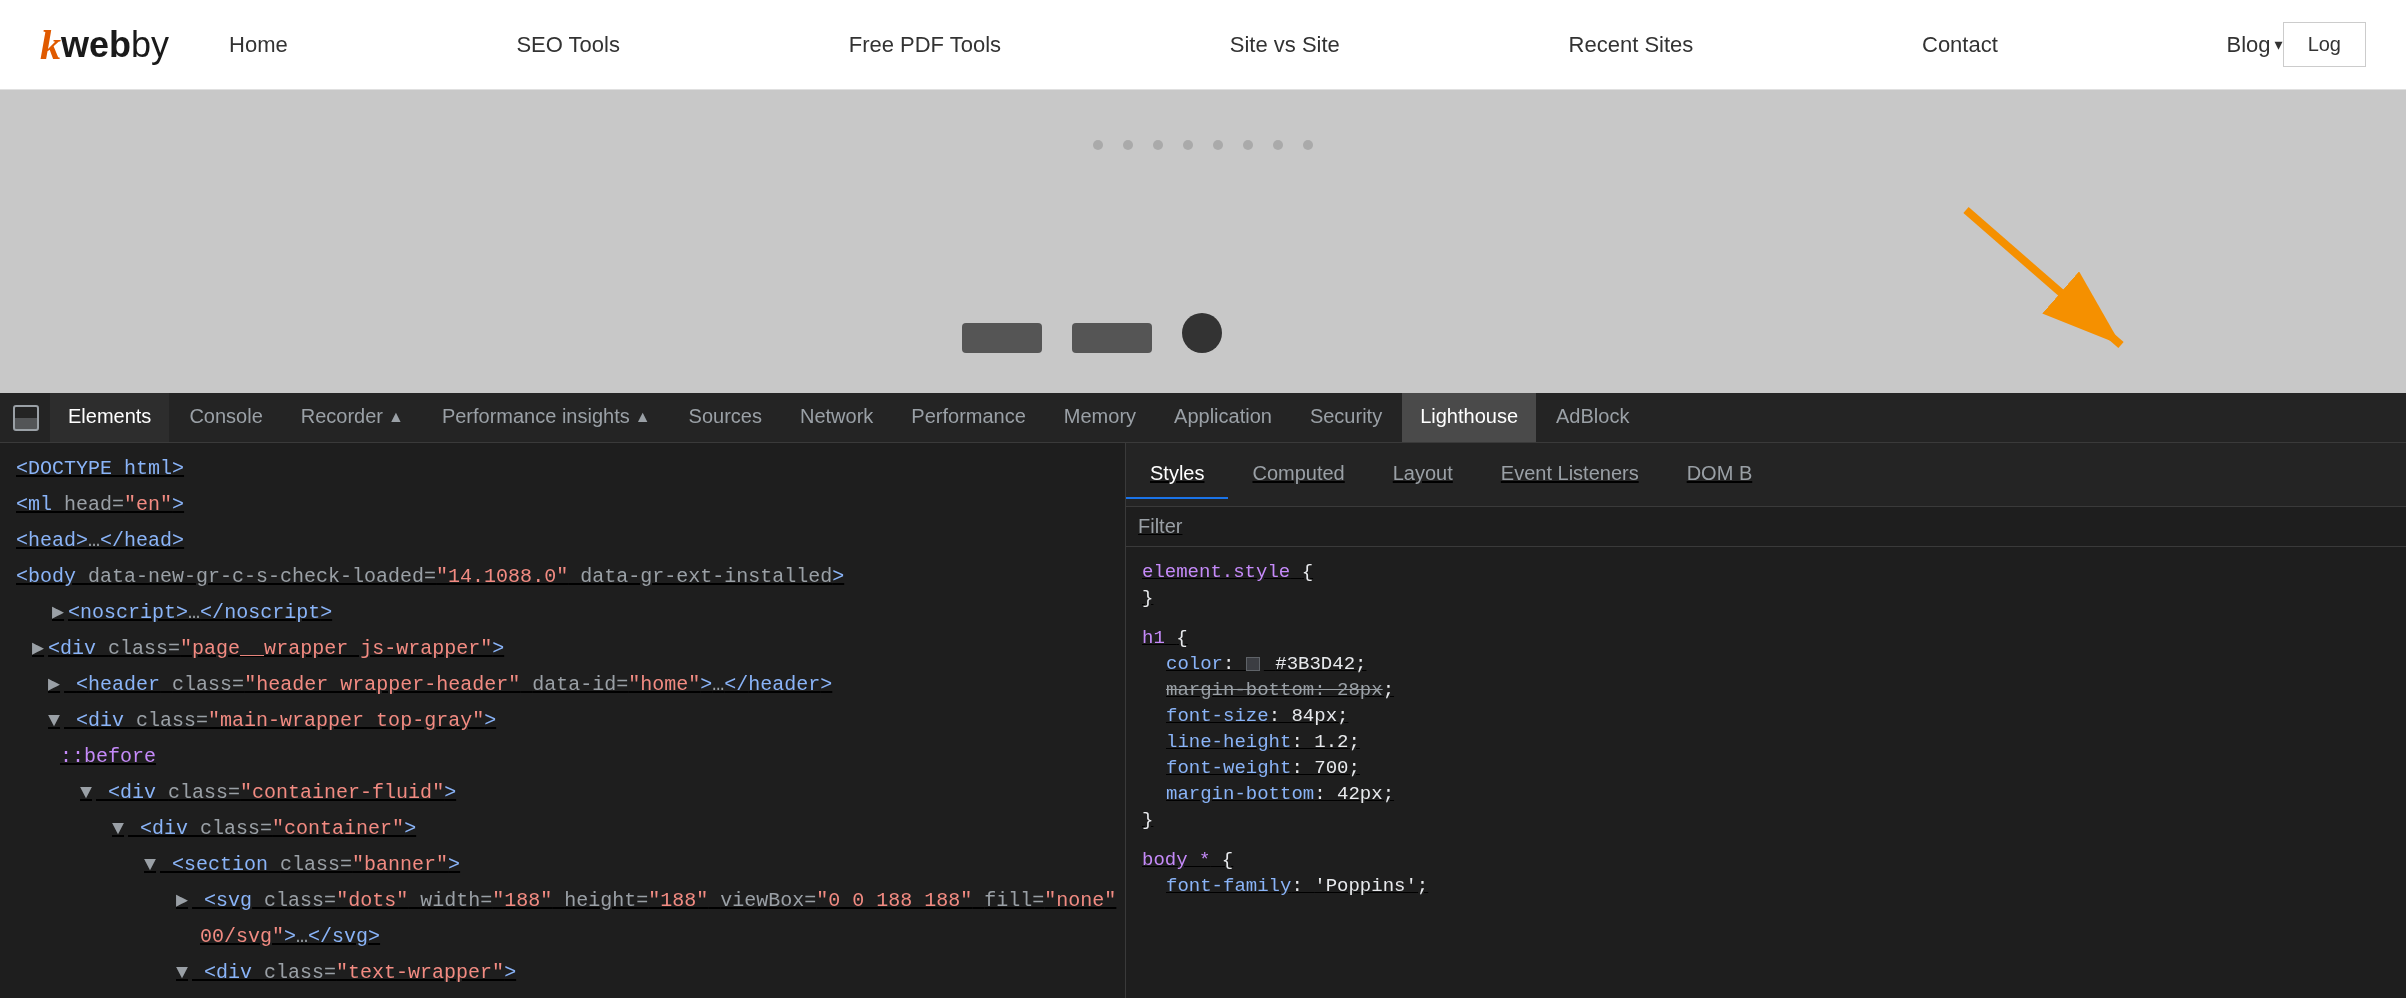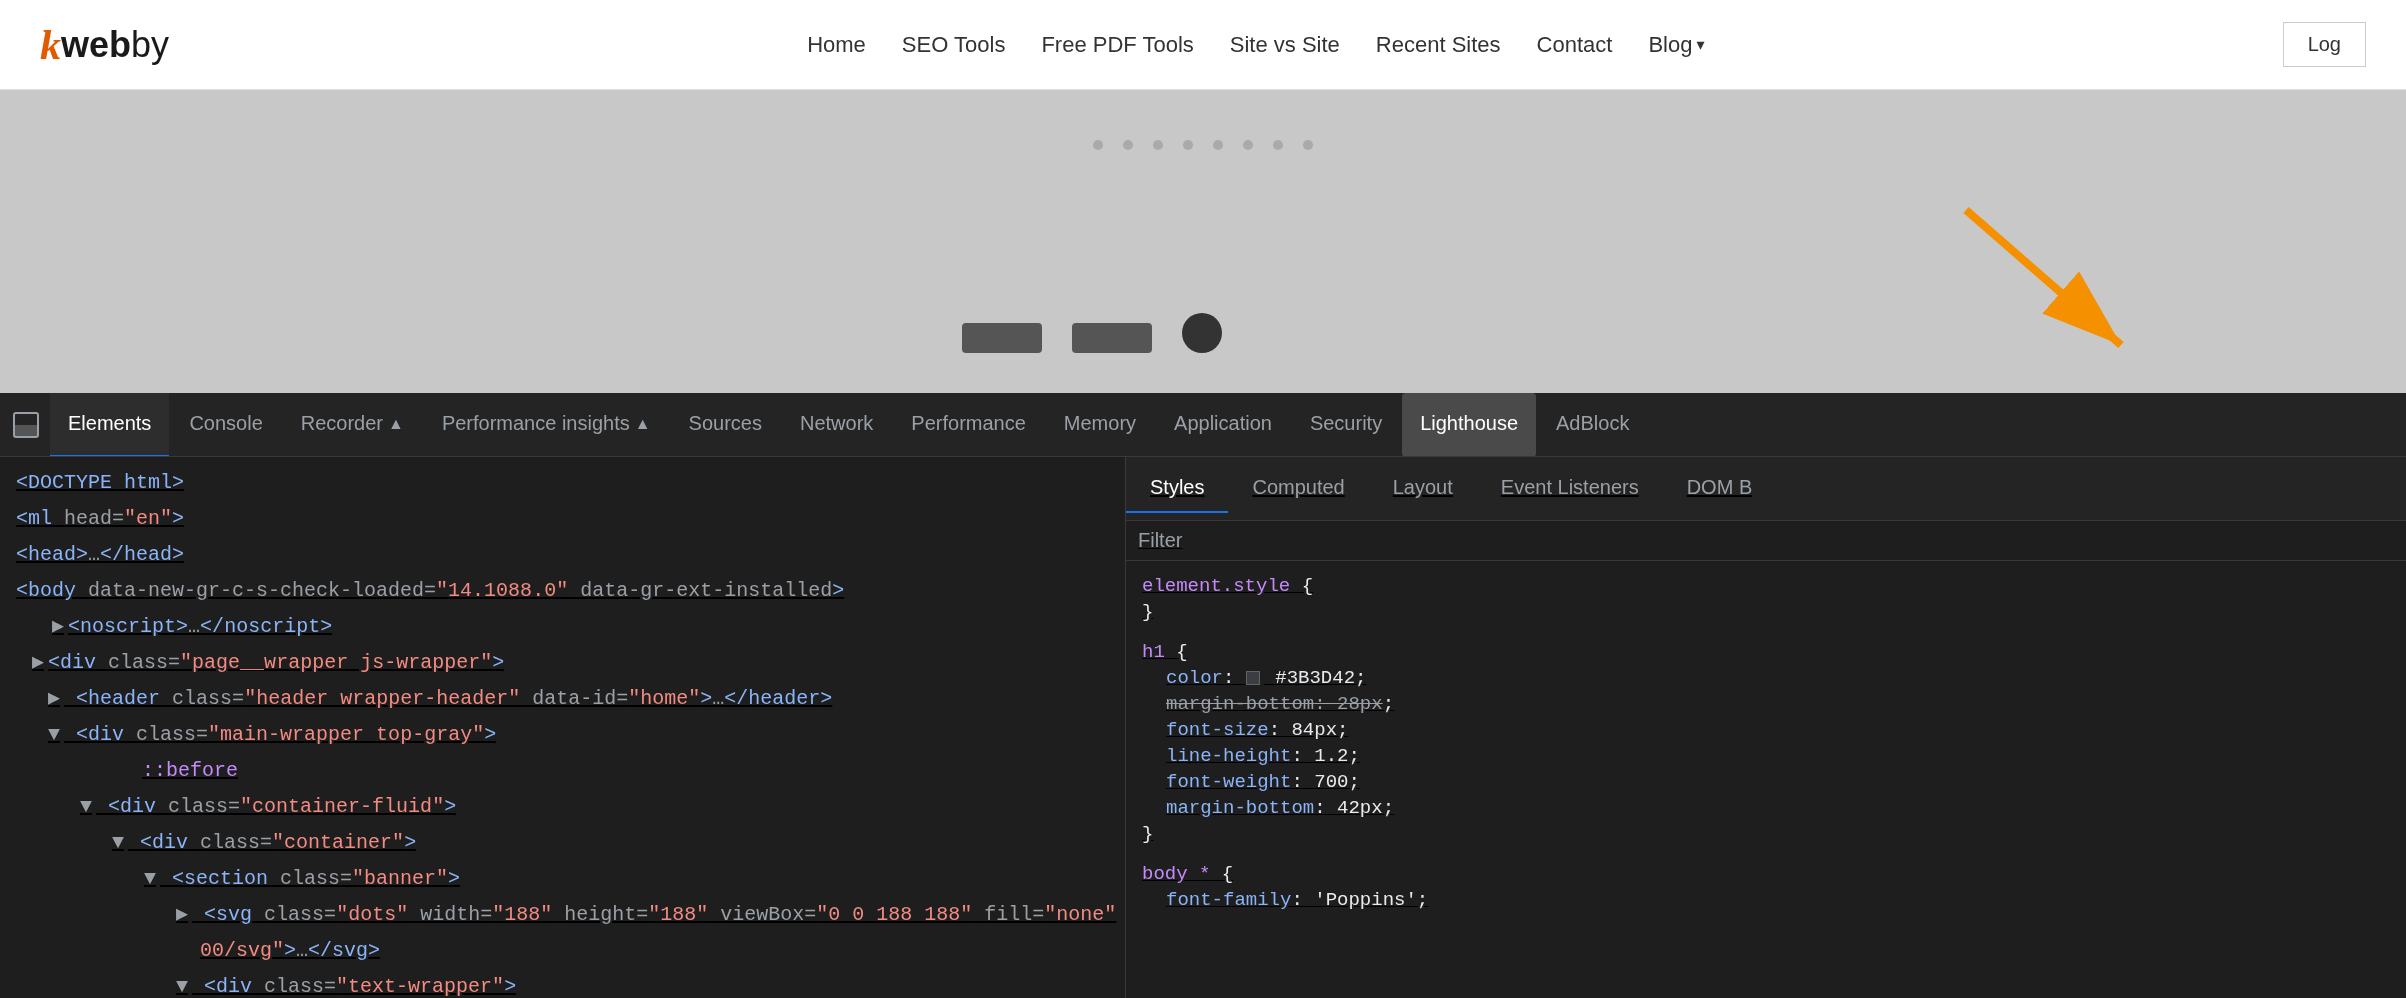--- a/index.html
+++ b/index.html
@@ -47,21 +47,21 @@
       font-size: 36px;
       font-weight: 400;
       color: #1a1a1a;
     }
 
     #site-nav {
       display: flex;
       align-items: center;
       gap: 36px;
       flex: 1;
-      justify-content: center;
+      justify-content: space-between;
     }
 
     .nav-item {
       font-size: 22px;
       color: #333;
       cursor: pointer;
     }
 
     .nav-item-blog {
       display: flex;
@@ -120,21 +120,21 @@
       background: #1e1e1e;
       display: flex;
       flex-direction: column;
     }
 
     
     #devtools-topbar {
       display: flex;
       align-items: center;
       background: #242424;
-      height: 64px;
+      height: 50px;
       padding: 0 8px;
       border-bottom: 1px solid #3a3a3a;
       gap: 2px;
       overflow: hidden;
     }
 
     #dock-icon {
       width: 36px;
       height: 36px;
       display: flex;
@@ -399,21 +399,21 @@
       </div>
       <div class="html-line" style="padding-left:32px;">
         <span class="expand-arrow">▶</span><span class="tag-bracket">&lt;</span><span class="tag-name">div</span> <span class="attr-name">class=</span><span class="attr-value">"page__wrapper js-wrapper"</span><span class="tag-bracket">&gt;</span>
       </div>
       <div class="html-line" style="padding-left:48px;">
         <span class="expand-arrow">▶</span> <span class="tag-bracket">&lt;</span><span class="tag-name">header</span> <span class="attr-name">class=</span><span class="attr-value">"header wrapper-header"</span> <span class="attr-name">data-id=</span><span class="attr-value">"home"</span><span class="tag-bracket">&gt;</span><span class="tag-content">…</span><span class="tag-bracket">&lt;/</span><span class="tag-name">header</span><span class="tag-bracket">&gt;</span>
       </div>
       <div class="html-line" style="padding-left:48px;">
         <span class="collapse-arrow">▼</span> <span class="tag-bracket">&lt;</span><span class="tag-name">div</span> <span class="attr-name">class=</span><span class="attr-value">"main-wrapper top-gray"</span><span class="tag-bracket">&gt;</span>
       </div>
-      <div class="html-line" style="padding-left:112px;margin-left:30px;">
+      <div class="html-line" style="padding-left:60px;">
         <span class="pseudo-element">::before</span>
       </div>
       <div class="html-line" style="padding-left:80px;">
         <span class="collapse-arrow">▼</span> <span class="tag-bracket">&lt;</span><span class="tag-name">div</span> <span class="attr-name">class=</span><span class="attr-value">"container-fluid"</span><span class="tag-bracket">&gt;</span>
       </div>
       <div class="html-line" style="padding-left:112px;">
         <span class="collapse-arrow">▼</span> <span class="tag-bracket">&lt;</span><span class="tag-name">div</span> <span class="attr-name">class=</span><span class="attr-value">"container"</span><span class="tag-bracket">&gt;</span>
       </div>
       <div class="html-line" style="padding-left:144px;">
         <span class="collapse-arrow">▼</span> <span class="tag-bracket">&lt;</span><span class="tag-name">section</span> <span class="attr-name">class=</span><span class="attr-value">"banner"</span><span class="tag-bracket">&gt;</span>

